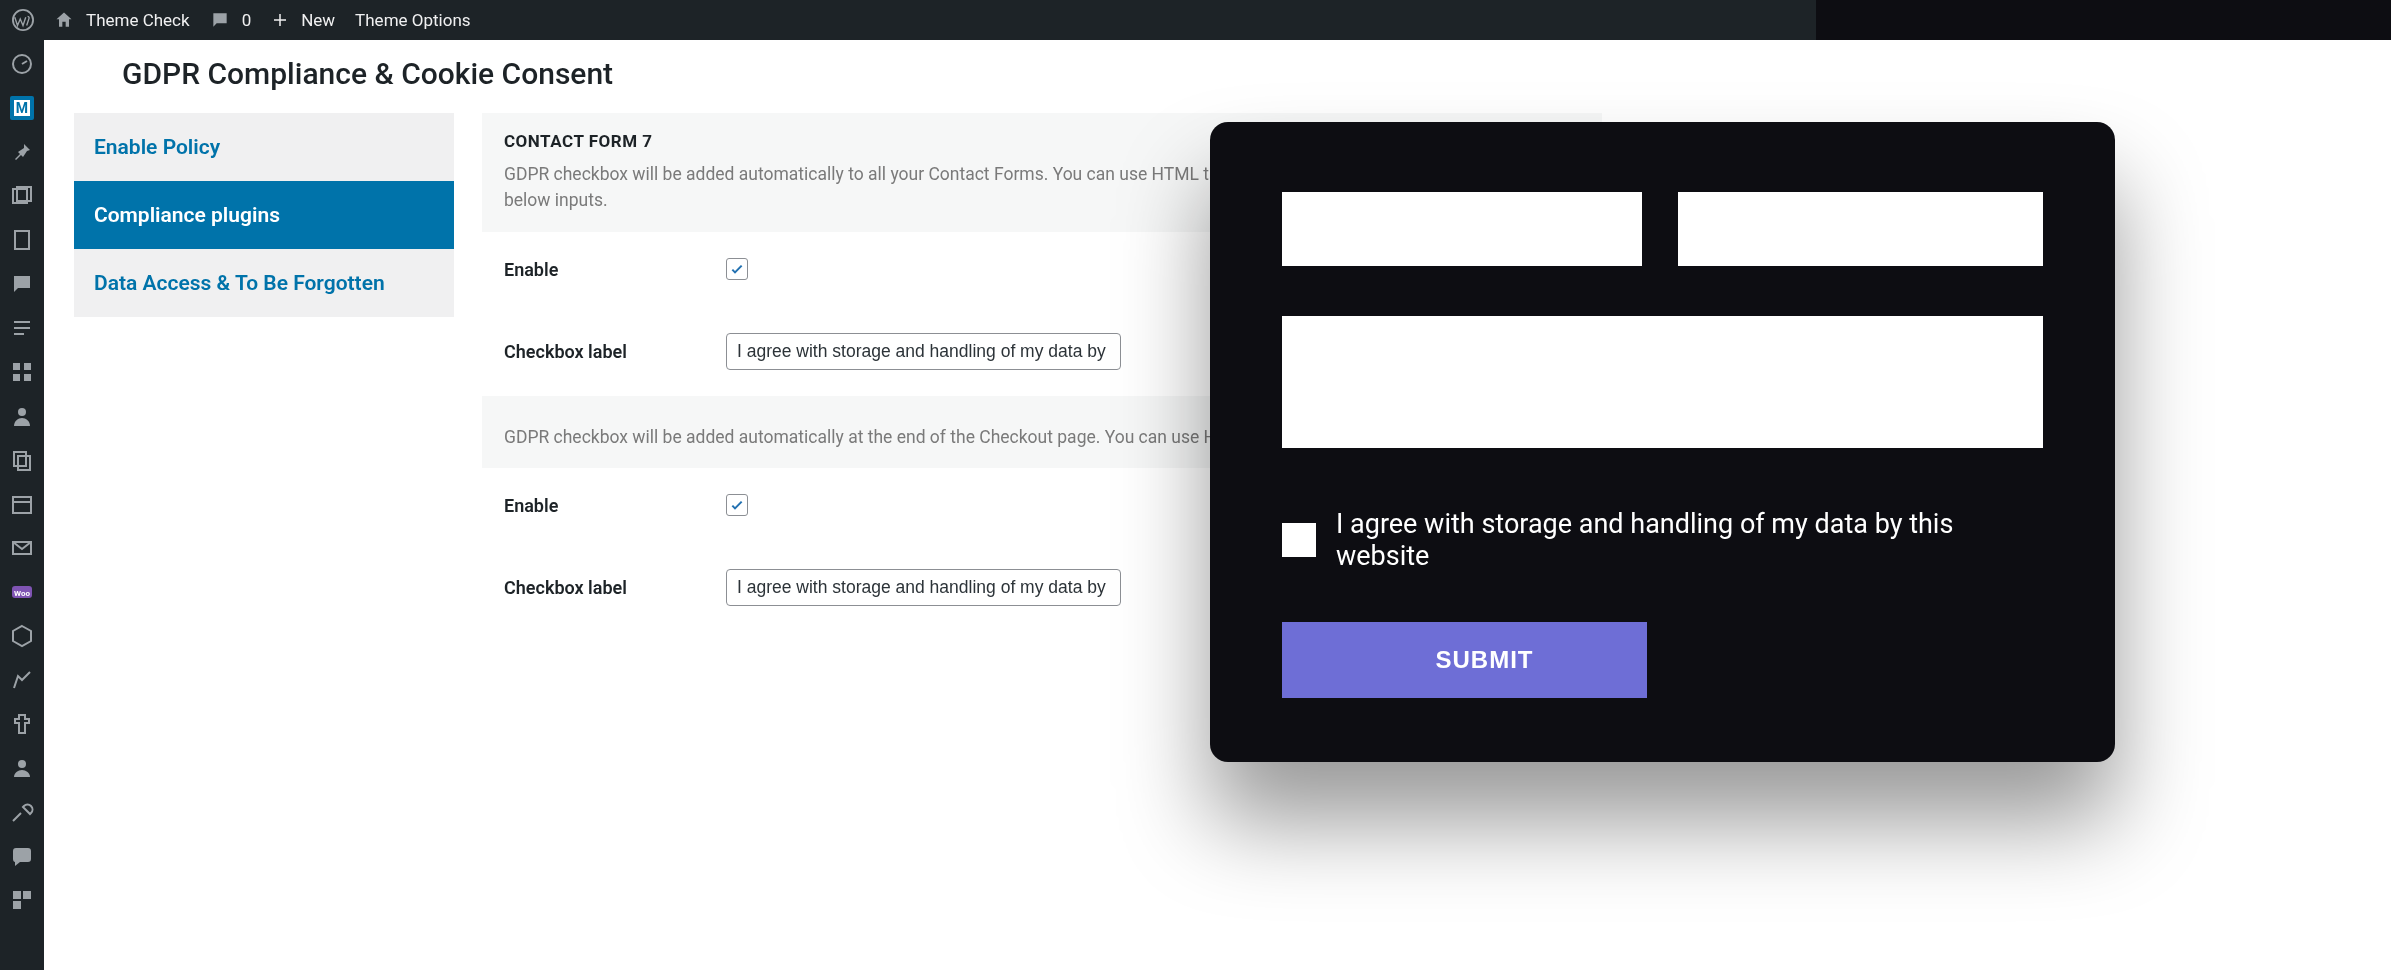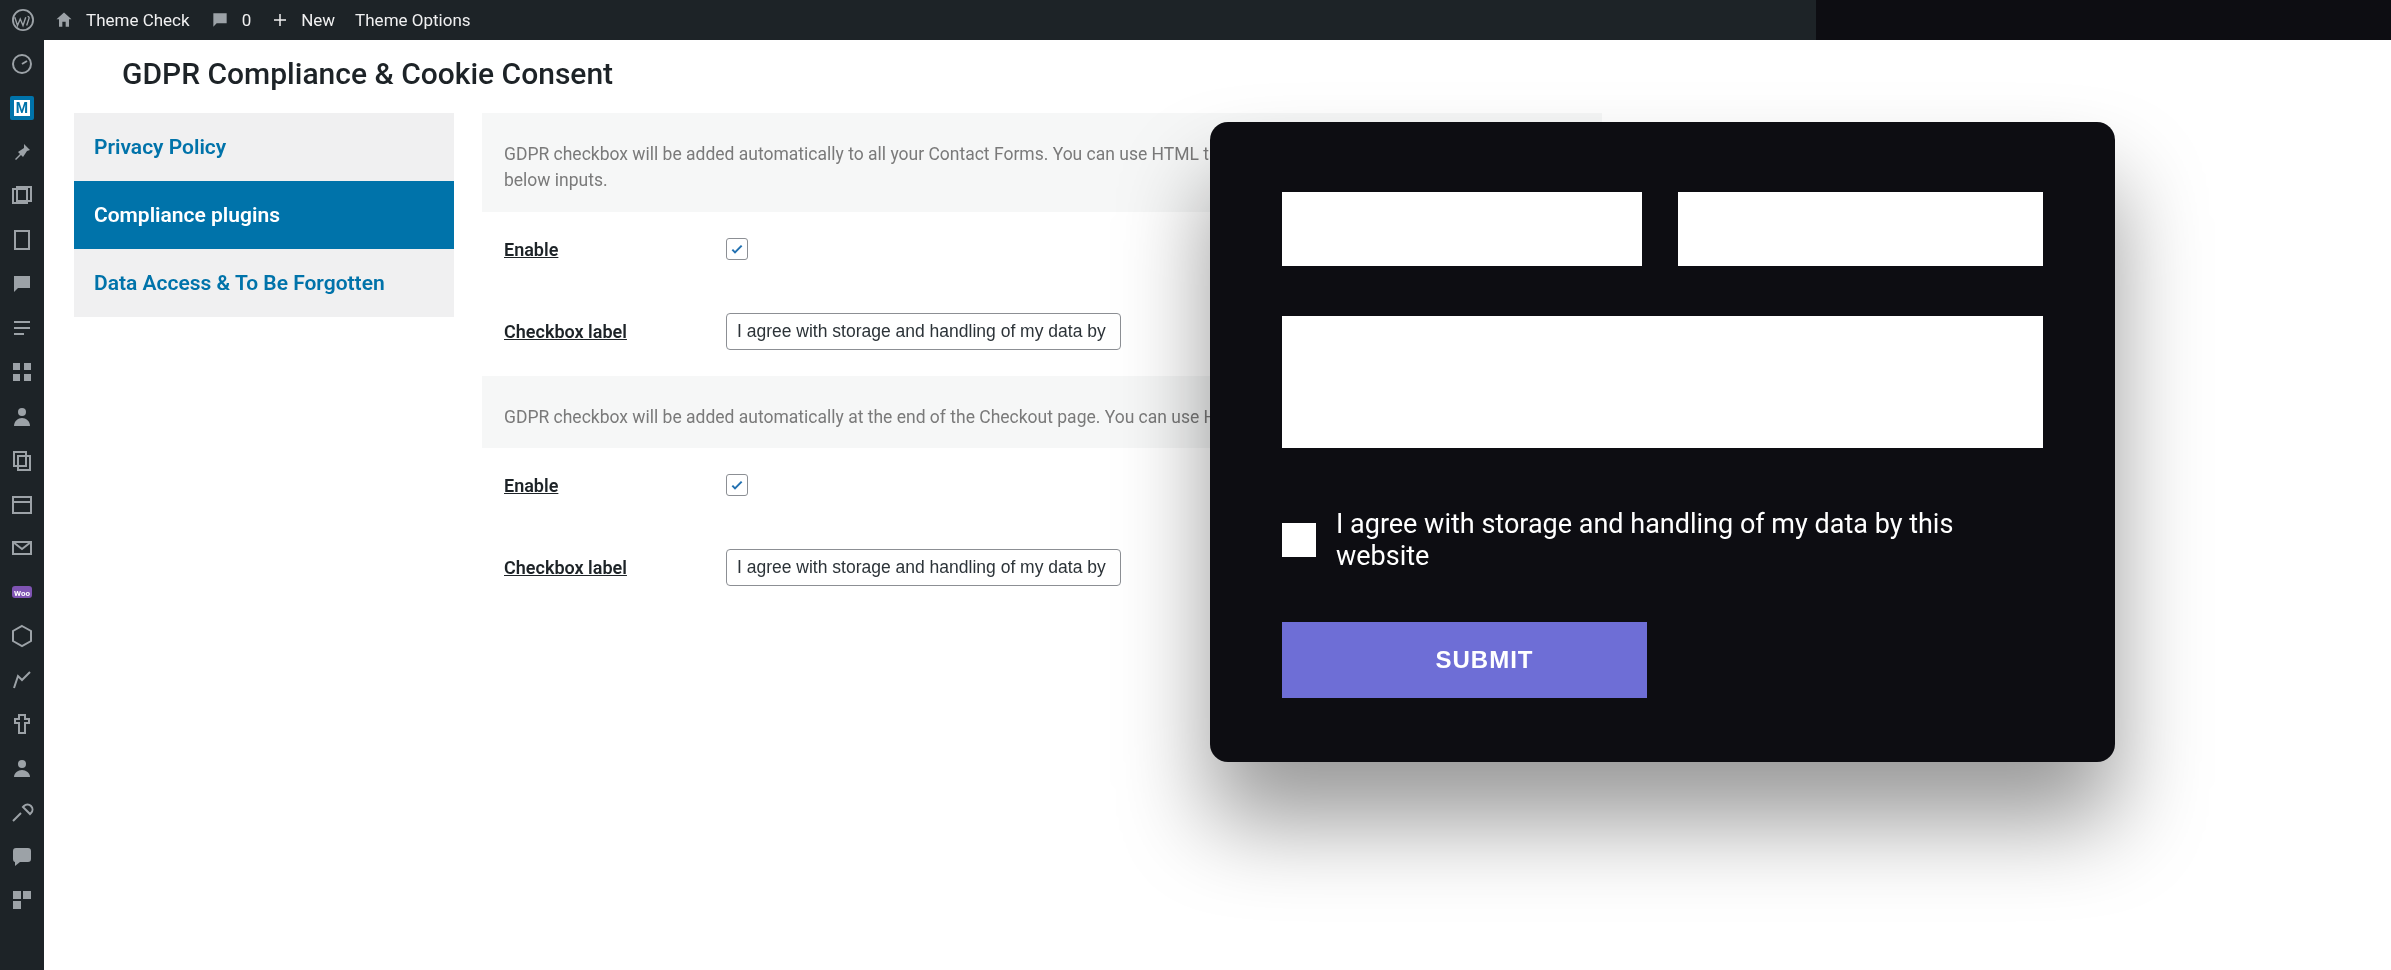--- a/index.html
+++ b/index.html
@@ -50,21 +50,21 @@
   background: #f0f0f1;
   cursor: pointer;
 }
 .tab.active { background: #0073aa; color: #fff; }
 .settings { flex: 1; max-width: 1120px; }
 .section-header { background: #f6f7f7; padding: 18px 22px; }
 .section-title { font-size: 17px; font-weight: 700; color: #1d2327; letter-spacing: 0.5px; }
 .section-desc { font-size: 17.5px; color: #7a7a7a; margin-top: 10px; line-height: 1.5; }
 .section-desc code { background: #e8e8e8; padding: 2px 6px; border-radius: 3px; color: #444; font-family: monospace; font-size: 15px;}
 .field-row { padding: 26px 22px; display: flex; align-items: center; }
-.field-label { width: 222px; font-size: 18px; font-weight: 600; color: #1d2327; text-decoration: underline; }
+.field-label { width: 222px; font-size: 18px; font-weight: 600; color: #1d2327; }
 .field-control input[type="text"] {
   width: 395px;
   padding: 7px 10px;
   font-size: 17.5px;
   border: 1px solid #8c8f94;
   border-radius: 4px;
   color: #2c3338;
   background: #fff;
 }
 .checkbox {
@@ -286,28 +286,29 @@
           <rect x="3" y="13" width="8" height="8" fill="#9ca2a7"></rect>
         </svg>
       </div>
   </div>
 
   <div class="content">
     <h1 class="page-title">GDPR Compliance &amp; Cookie Consent</h1>
 
     <div class="panel-wrap">
       <div class="tabs">
-        <div class="tab">Privacy Policy</div>
+        <div class="tab">Enable Policy</div>
         <div class="tab active">Compliance plugins</div>
         <div class="tab">Data Access &amp; To Be Forgotten</div>
       </div>
 
       <div class="settings">
 
         <div class="section-header">
+          <div class="section-title">CONTACT FORM 7</div>
           <div class="section-desc">
             <span>GDPR checkbox will be added automatically to all your Contact Forms. You can use HTML tags and </span><code>%privacy_policy%</code><span> shortcode line for below inputs.</span>
           </div>
         </div>
         <div class="field-row">
           <div class="field-label">Enable</div>
           <div class="field-control">
             <span class="checkbox">
                 <svg viewBox="0 0 24 24">
                   <path d="M5 13l4 4L19 7"></path>

